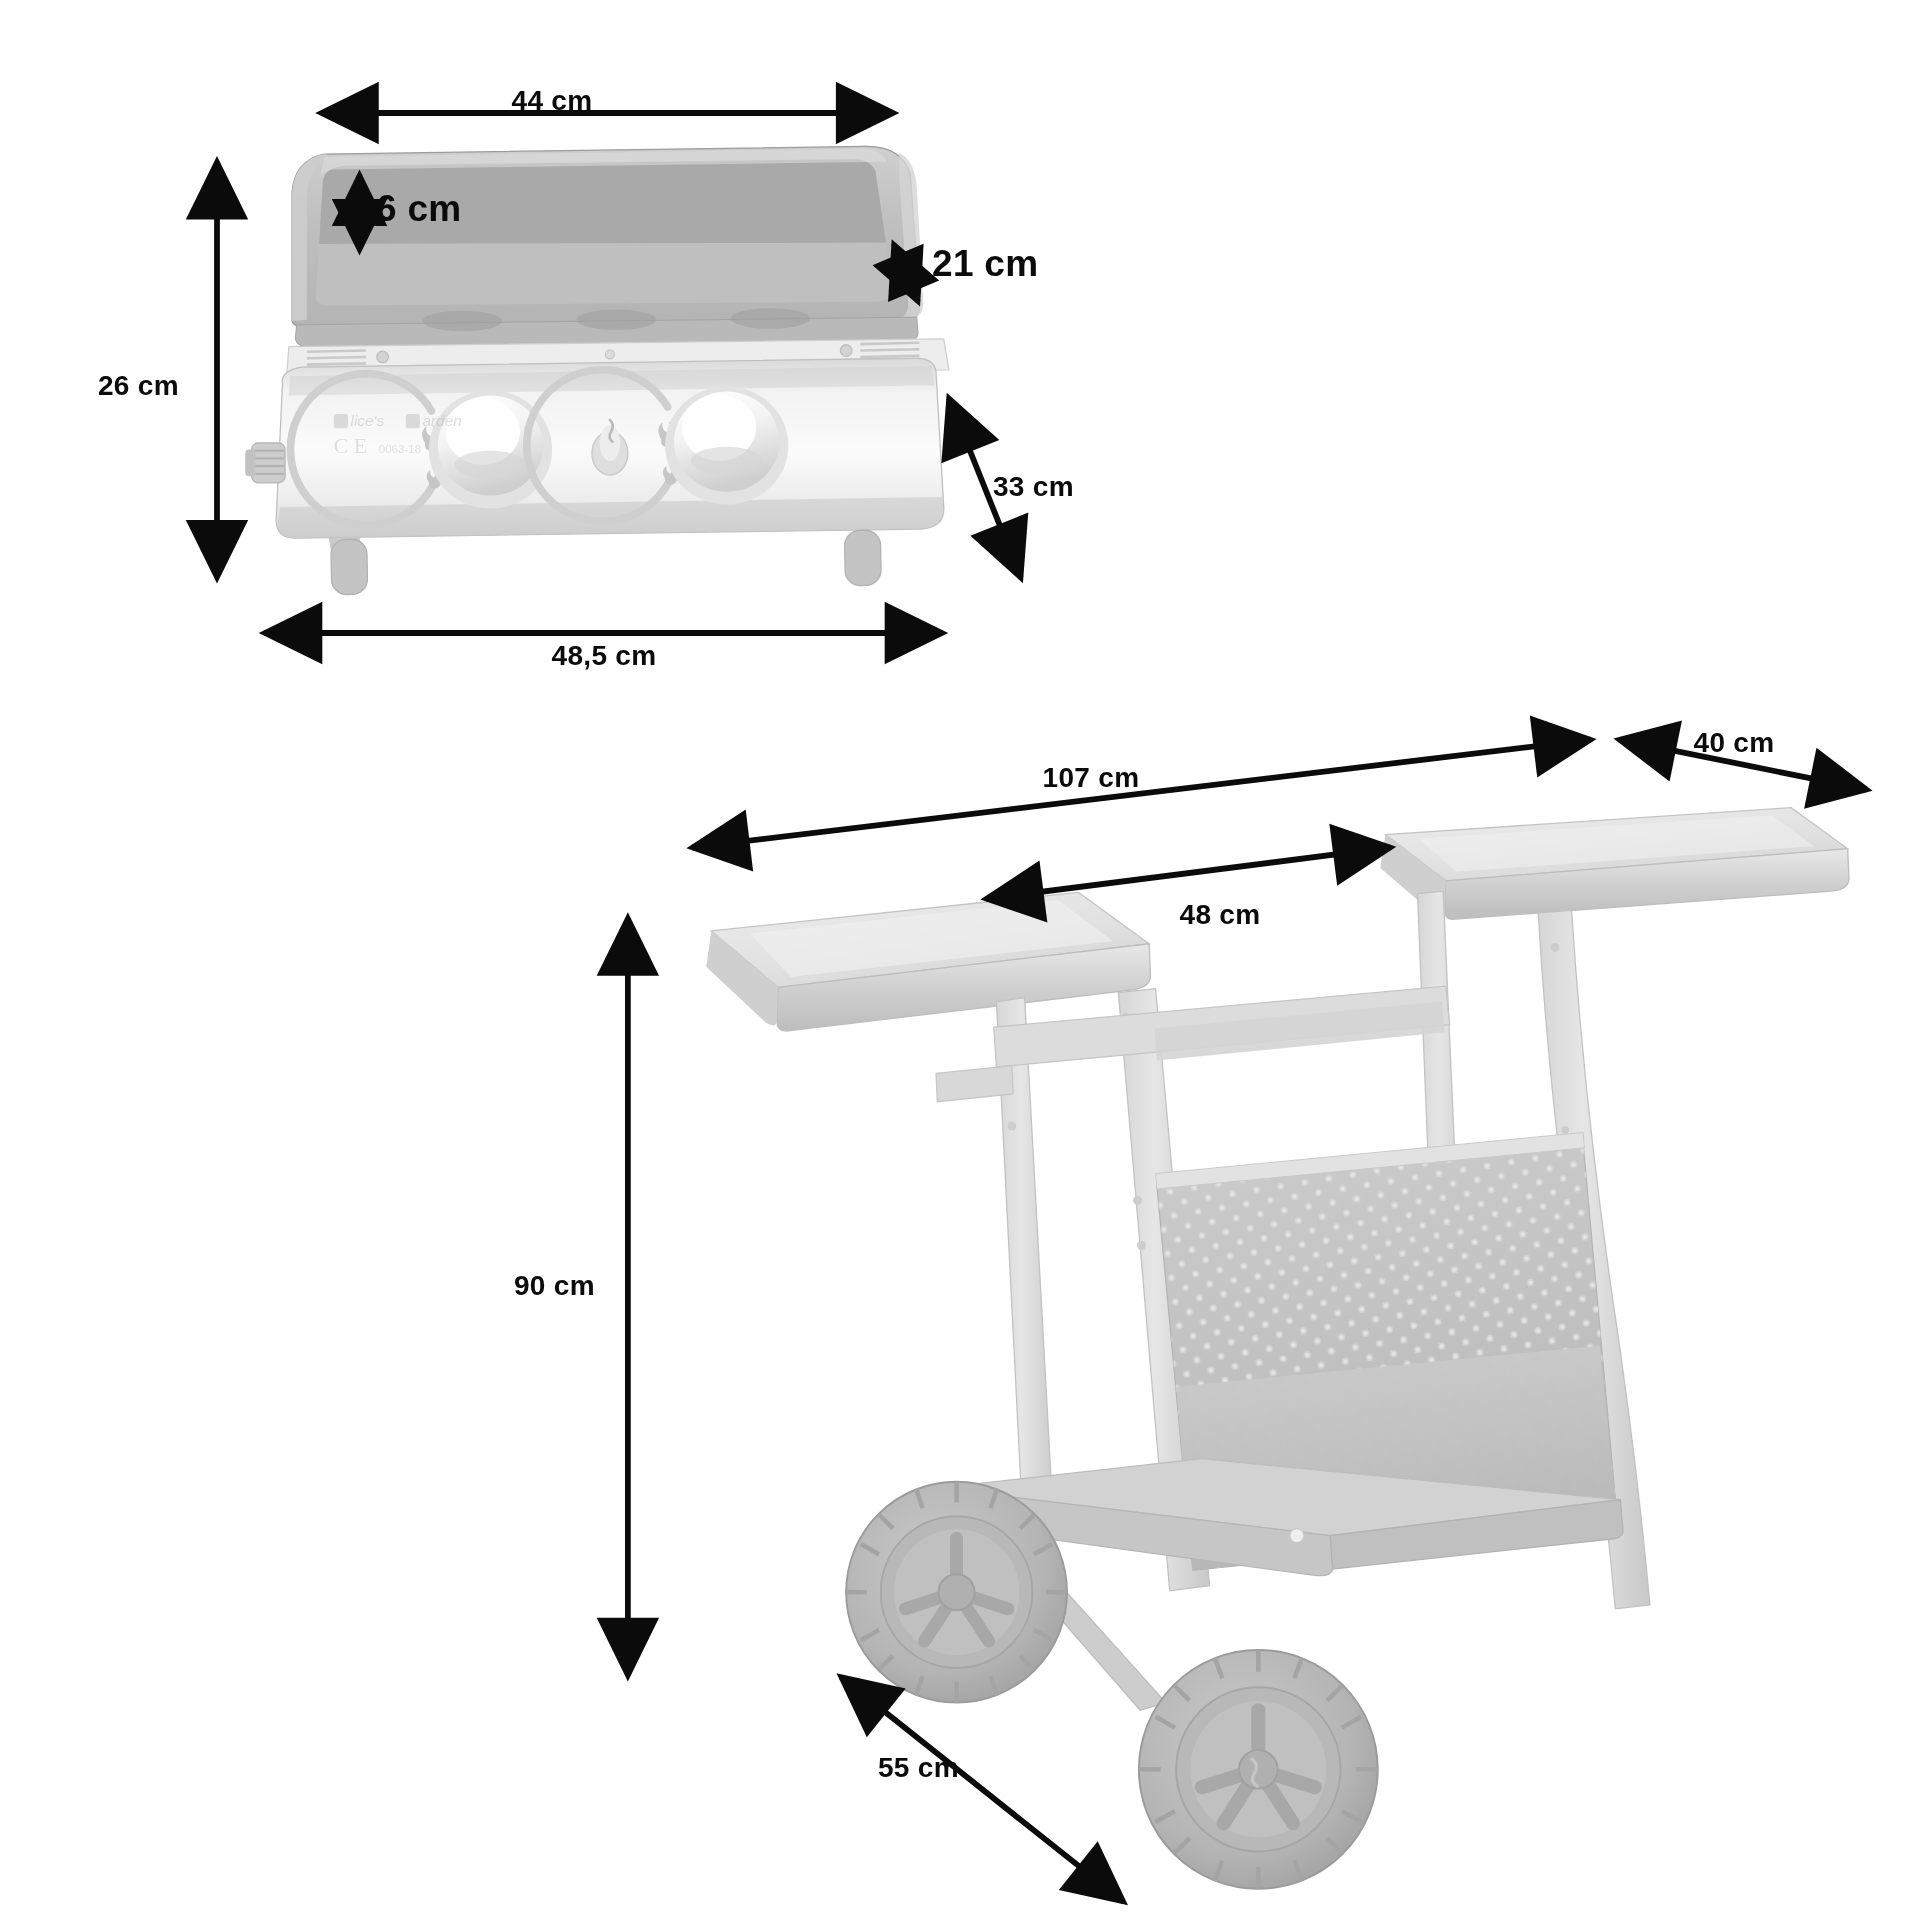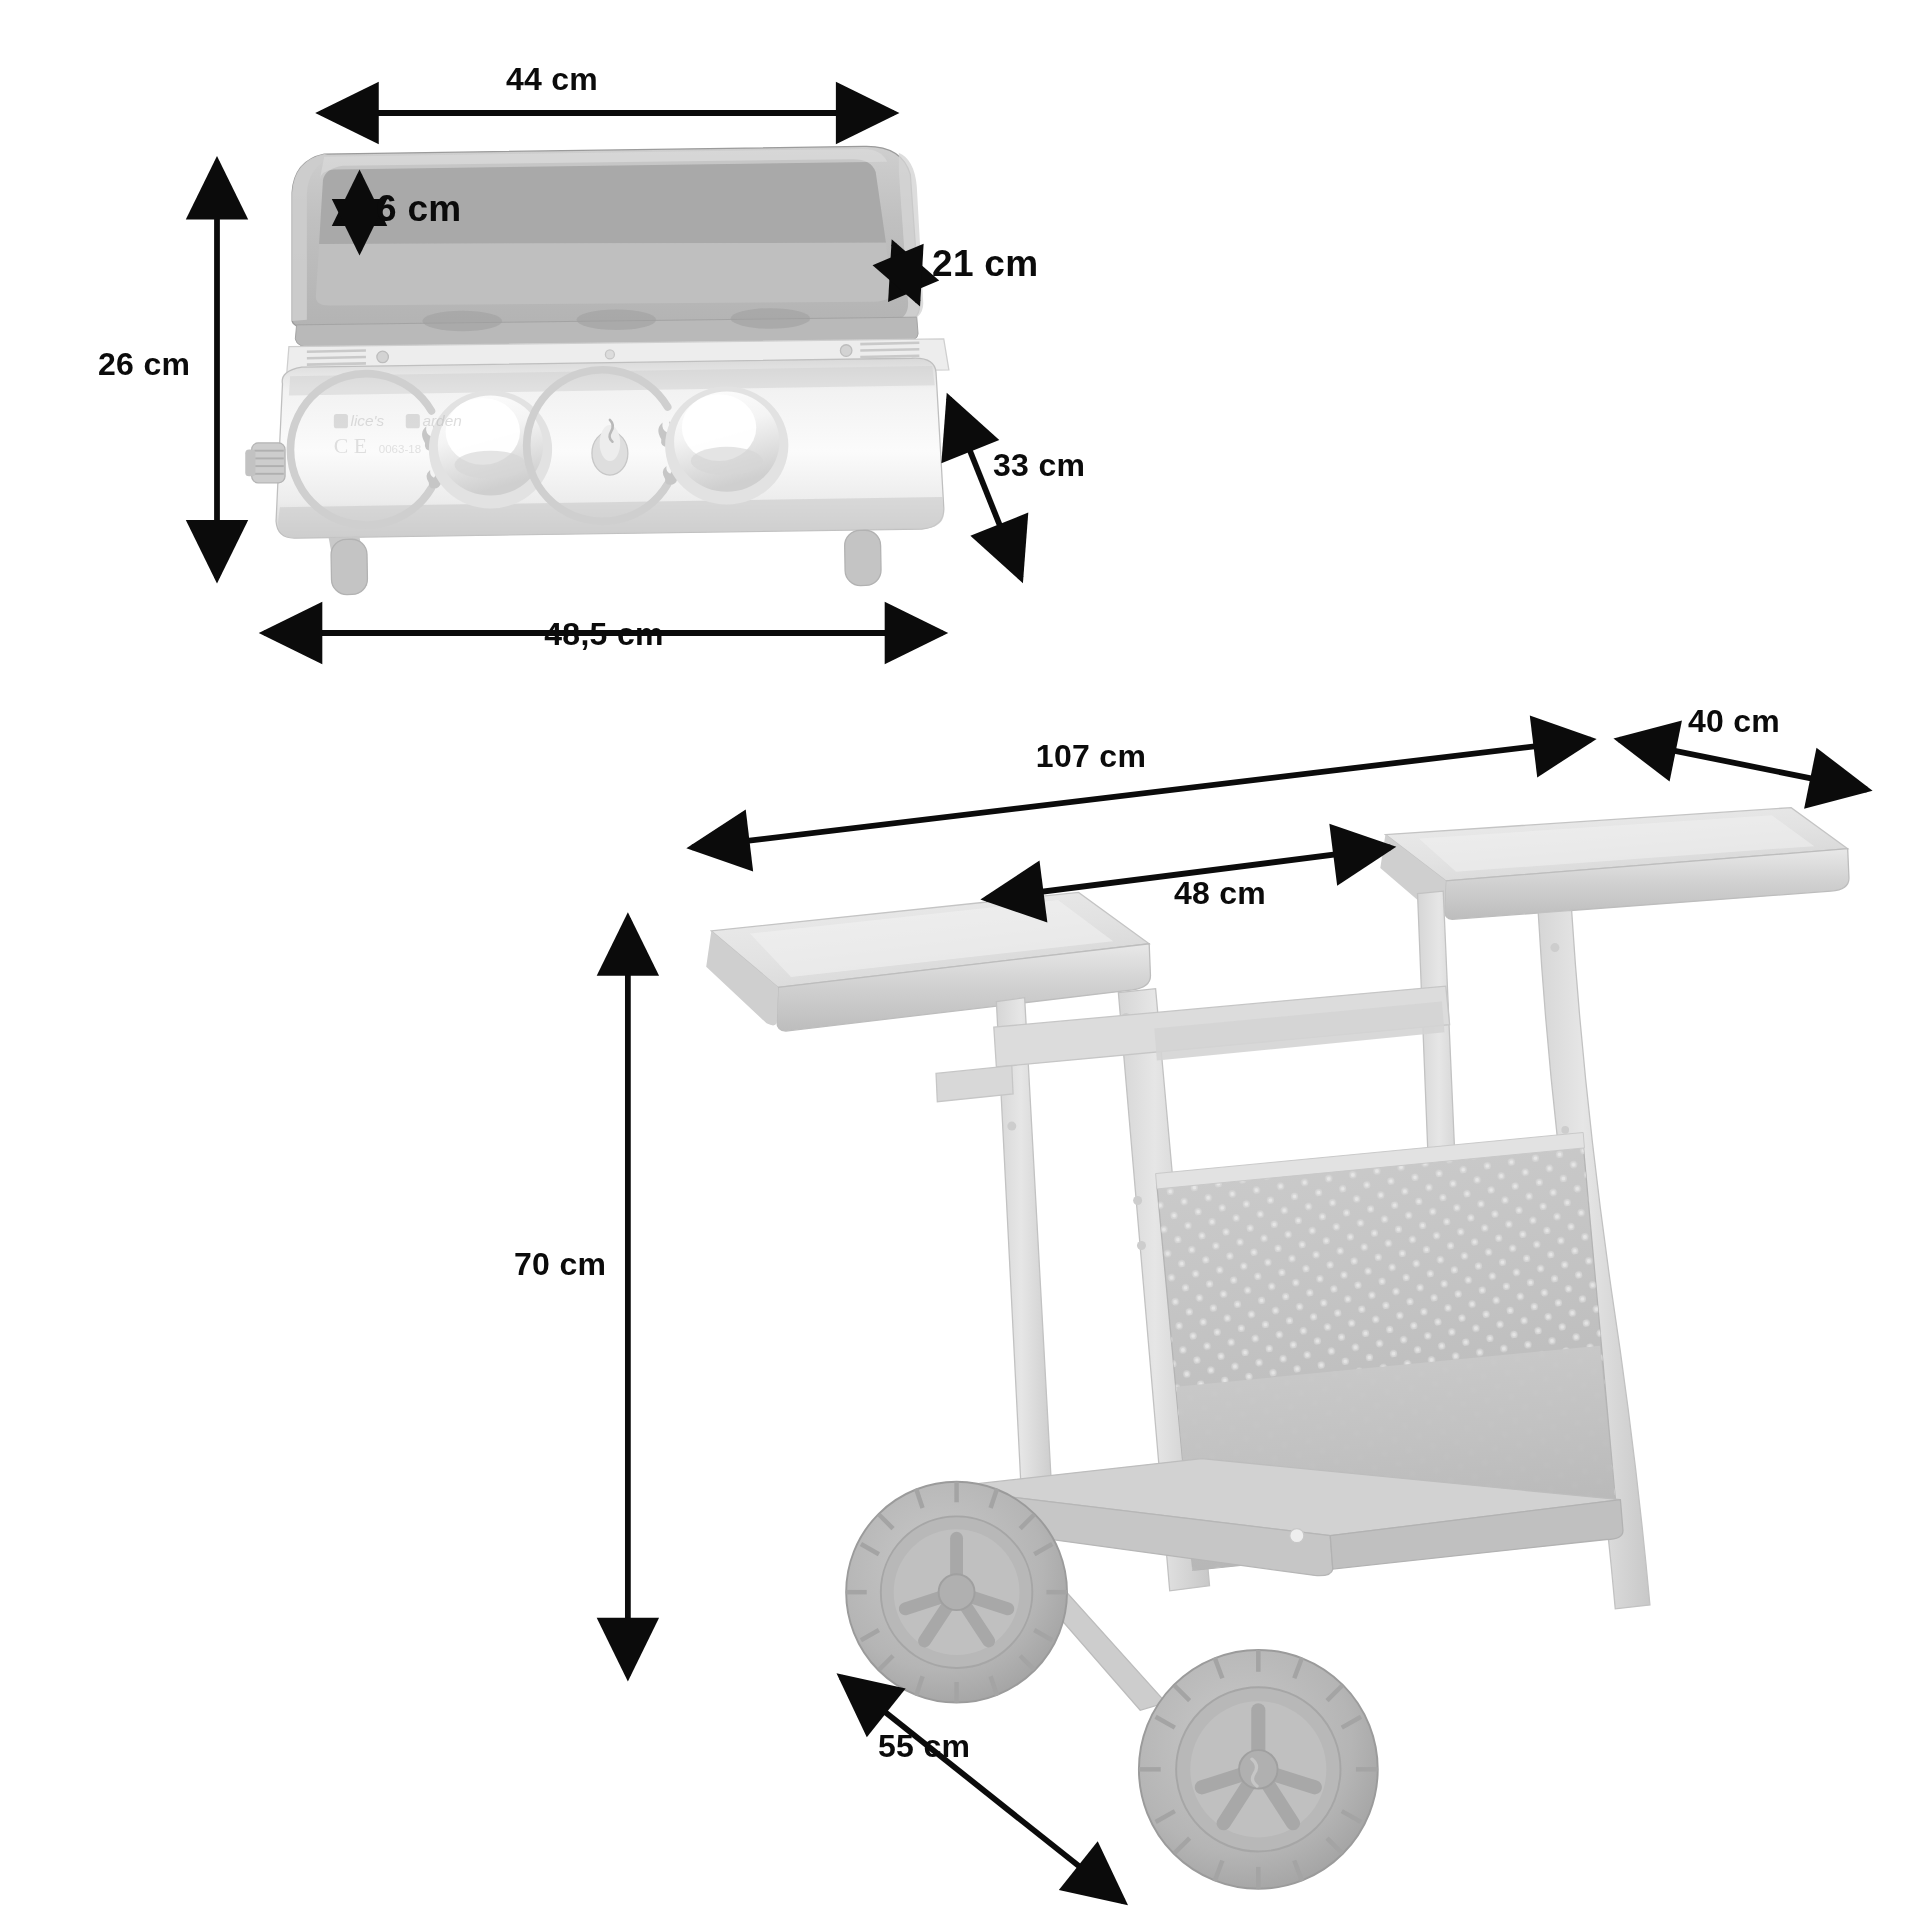--- a/index.html
+++ b/index.html
@@ -15,21 +15,21 @@
   svg.layer{position:absolute;left:0;top:0;width:1926px;height:1926px;}
   .dimlabel{
     position:absolute;
     font-family:"Liberation Sans","DejaVu Sans",sans-serif;
     font-weight:600;
     color:#0b0b0b;
     white-space:nowrap;
     letter-spacing:0.3px;
     line-height:1;
   }
-  .sz-big{font-size:32px;}
+  .sz-big{font-size:28px;margin-top:24px;}
   .sz-mid{font-size:37px;text-align:center;}
 </style>
 </head>
 <body>
 
 <div id="stage">
 
   <svg class="layer" viewBox="0 0 3000 3000">
     <defs>
       <linearGradient id="lidTop" x1="0" y1="0" x2="0" y2="1">
@@ -379,18 +379,18 @@
   <div class="dimlabel sz-big" style="left:993px;top:449px;">33 cm</div>
 
   <div class="dimlabel sz-big" style="left:604px;top:618px;transform:translateX(-50%);">48,5 cm</div>
 
   <div class="dimlabel sz-big" style="left:1091px;top:740px;transform:translateX(-50%);text-align:right;">107 cm</div>
 
   <div class="dimlabel sz-big" style="left:1734px;top:705px;transform:translateX(-50%);">40 cm</div>
 
   <div class="dimlabel sz-big" style="left:1220px;top:877px;transform:translateX(-50%);">48 cm</div>
 
-  <div class="dimlabel sz-big" style="left:514px;top:1248px;">70 cm</div>
+  <div class="dimlabel sz-big" style="left:514px;top:1248px;">90 cm</div>
 
   <div class="dimlabel sz-big" style="left:878px;top:1730px;">55 cm</div>
 
 </div>
 
 
 </body></html>

